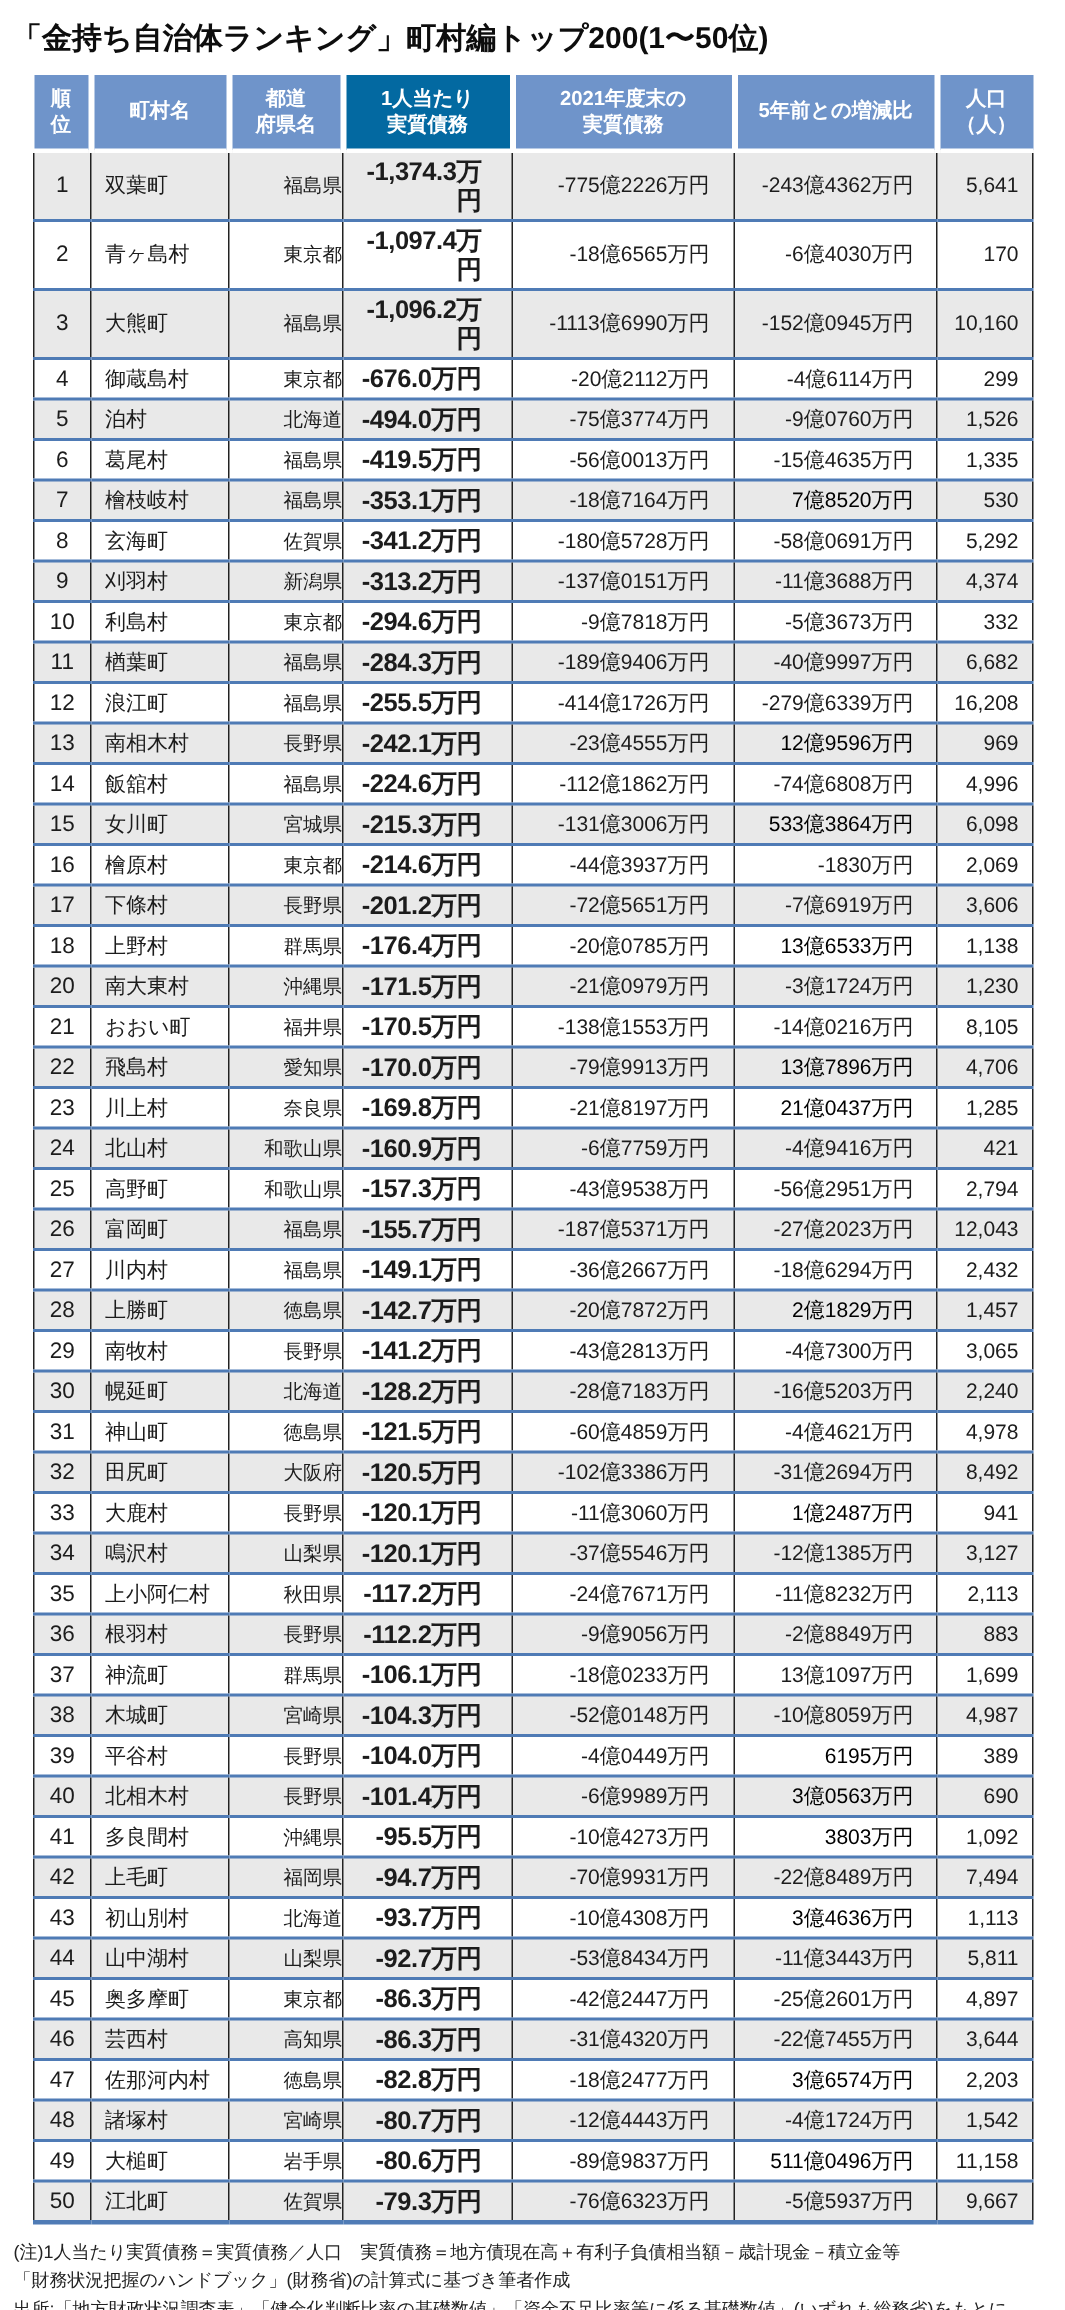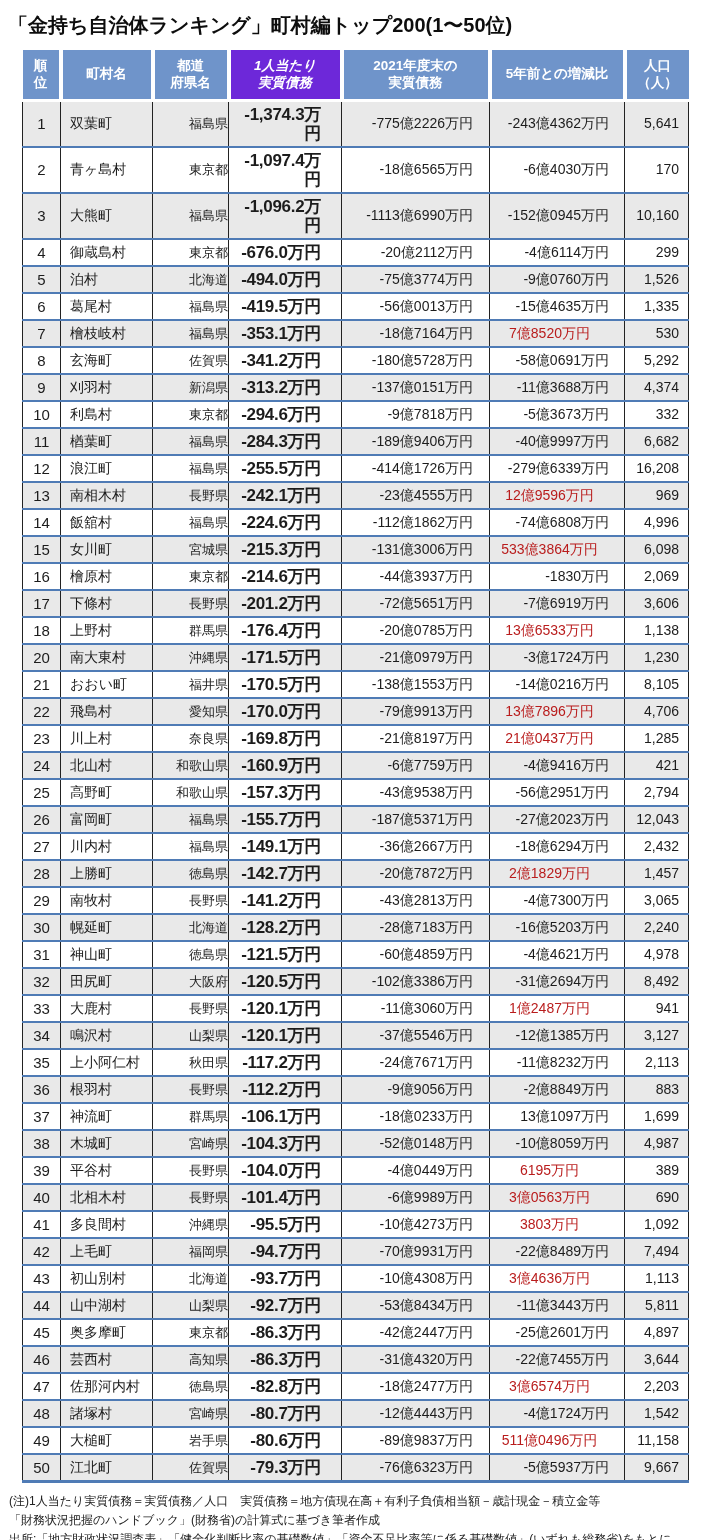--- a/index.html
+++ b/index.html
@@ -19,38 +19,38 @@
     width:666px; margin-left:14px;
   }
   thead th {
     background:#6f94ca; color:#ffffff;
     font-size:13.5px; font-weight:bold; text-align:center; vertical-align:middle;
     height:50px; line-height:1.3; white-space:pre-line;
     border-left:4px solid #ffffff; border-bottom:3px solid #ffffff;
     padding:0 1px;
   }
   thead th:first-child { border-left:none; }
-  thead th.dark { background:#6d28d9;font-style:italic; }
+  thead th.dark { background:#0369a1; }
   tbody tr { background:#ffffff; }
   tbody tr:nth-child(odd) { background:#e9e9e9; }
   tbody td {
     font-size:14px; line-height:19px; padding:3px 0;
     vertical-align:middle; color:#1c1c1c;
     border-left:1.5px solid #222; border-bottom:2px solid #4f7bb5;
   }
   tbody td:first-child { border-left:1.5px solid #222; }
   tbody td:last-child { border-right:1.5px solid #222;margin-top:25px; }
   tbody tr:last-child td { border-bottom:3px solid #4f7bb5; }
   td.rank   { text-align:center; font-size:15px; }
   td.town   { text-align:left; padding-left:9px; }
   td.pref   { text-align:right; padding-left:7px; font-size:13px; }
   td.percap { text-align:right; padding-right:20px; font-weight:bold; font-size:17px; letter-spacing:-0.3px; }
   td.amt    { text-align:right; padding-right:16px; }
   td.chg    { text-align:right; padding-right:15px; }
-  td.chg.red{ color:#b91c1c;text-align:center; }
+  td.chg.red{ color:#000000; }
   td.pop    { text-align:right; padding-right:9px; }
   .notes { margin:9px 0 0 1px; font-size:12px; line-height:19px; color:#222; }
   .notes div { white-space:nowrap; }
 </style>
 </head>
 <body>
 
 <div class="page">
 
   <div class="title">「金持ち自治体ランキング」町村編トップ200(1〜50位)</div>

